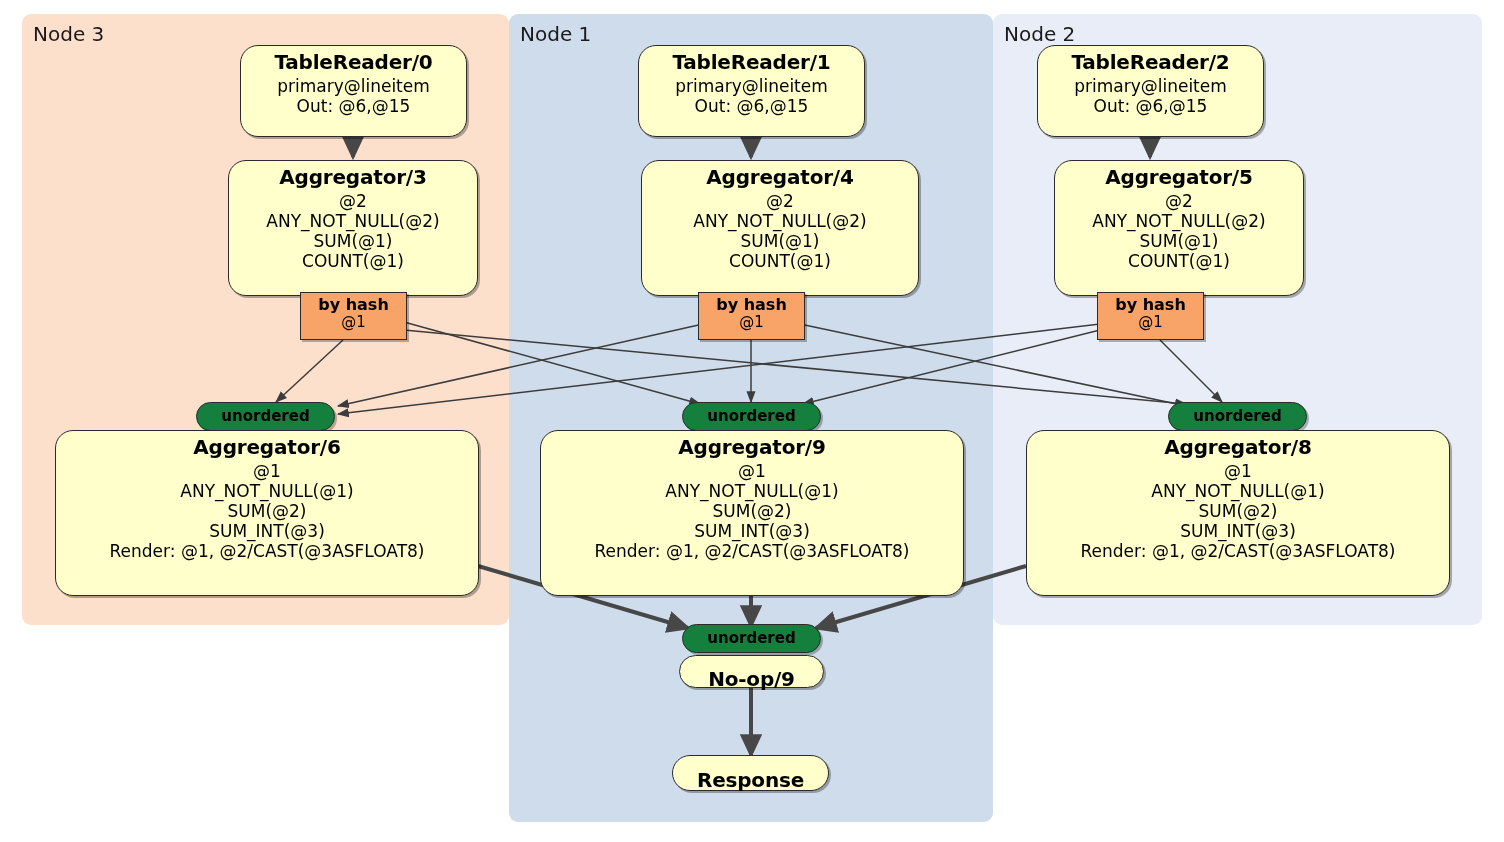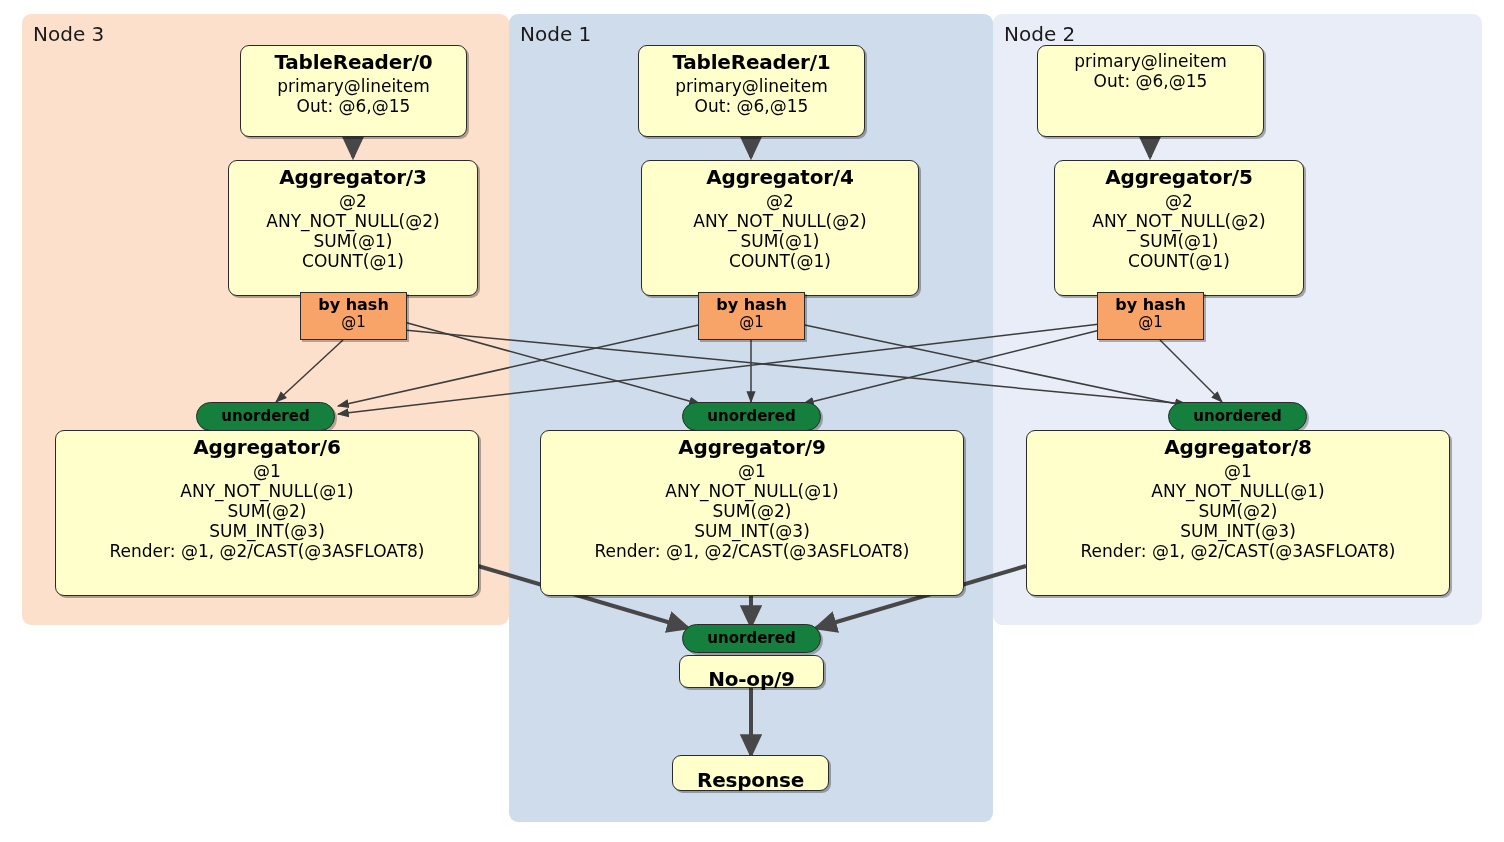--- a/index.html
+++ b/index.html
@@ -33,21 +33,21 @@
     width: 1504px;
     height: 842px;
     pointer-events: none;
   }
   
   .proc {
     position: absolute;
     box-sizing: border-box;
     background: #ffffcc;
     border: 1.6px solid #2b2b2b;
-    border-radius: 9px;
+    border-radius: 18px;
     box-shadow: 2px 2px 0 rgba(0,0,0,0.30);
     text-align: center;
     padding-top: 5px;
     color: #000;
     line-height: 1.18;
   }
   .proc .ttl {
     font-weight: bold;
     font-size: 20px;
     letter-spacing: -0.2px;
@@ -154,20 +154,21 @@
     <span class="ttl">TableReader/0</span>
     <span class="ln">primary@lineitem</span>
     <span class="ln">Out: @6,@15</span>
   </div>
   <div class="proc" style="left:638px; top:45px; width:227px; height:92px;">
     <span class="ttl">TableReader/1</span>
     <span class="ln">primary@lineitem</span>
     <span class="ln">Out: @6,@15</span>
   </div>
   <div class="proc" style="left:1037px; top:45px; width:227px; height:92px;">
+    <span class="ttl">TableReader/2</span>
     <span class="ln">primary@lineitem</span>
     <span class="ln">Out: @6,@15</span>
   </div>
 
   <div class="proc" style="left:228px; top:160px; width:250px; height:136px;">
     <span class="ttl">Aggregator/3</span>
     <span class="ln">@2</span>
     <span class="ln">ANY_NOT_NULL(@2)</span>
     <span class="ln">SUM(@1)</span>
     <span class="ln">COUNT(@1)</span>

